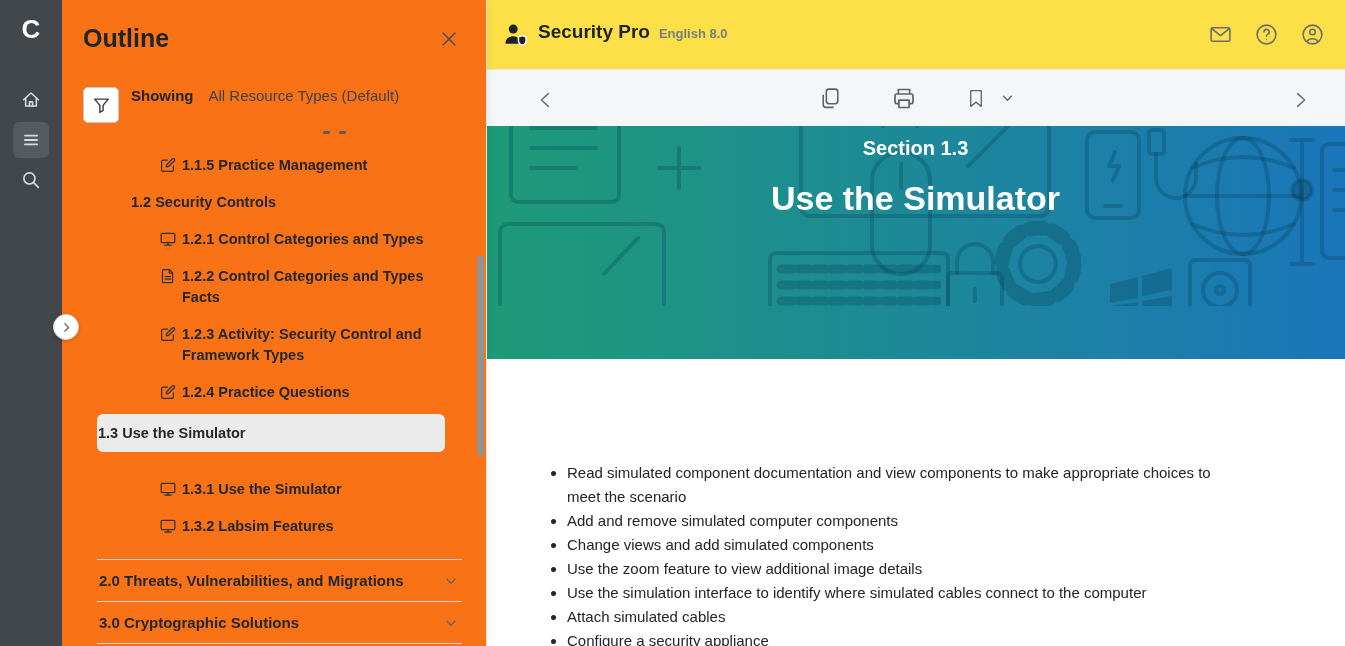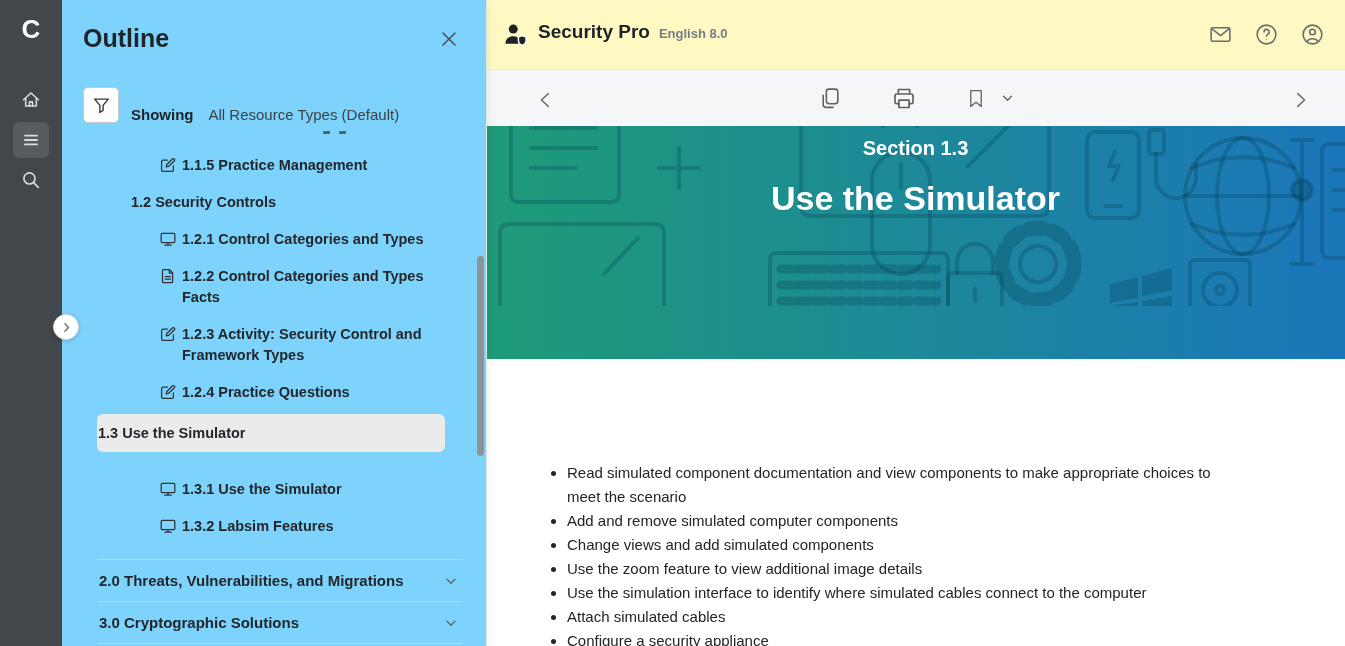--- a/index.html
+++ b/index.html
@@ -11,26 +11,26 @@
   .rail { position:absolute; left:0; top:0; width:62px; height:100%; background:#42474c; z-index:30; }
   .rail-logo { width:62px; height:48px; display:flex; align-items:center; justify-content:center;
                color:#fff; font-size:26px; font-weight:700; padding-top:10px; }
   .rail-nav { margin-top:32px; display:flex; flex-direction:column; align-items:center; }
   .rail-btn { width:36px; height:36px; margin:2px 0; border:none; background:transparent; border-radius:6px;
               display:flex; align-items:center; justify-content:center; cursor:pointer; }
   .rail-btn.active { background:#565b60; }
   .rail-btn svg { stroke:#d9dbdc; }
 
   
-  .panel { position:absolute; left:62px; top:0; width:424px; height:100%; background:#7dd3fc;
+  .panel { position:absolute; left:62px; top:0; width:424px; height:100%; background:#f97316;
            box-shadow:1px 0 0 #e2e4e5, 3px 0 8px rgba(0,0,0,.05); z-index:20; overflow:hidden; }
   .panel-head { display:flex; align-items:flex-start; justify-content:space-between; padding:24px 24px 0 21px; }
   .panel-title { font-size:25px; font-weight:700; color:#1f2428; }
   .close-btn { border:none; background:transparent; cursor:pointer; padding:4px; margin-top:2px; }
-  .filter-row { display:flex; align-items:flex-end; margin:34px 0 0 21px; }
+  .filter-row { display:flex; align-items:flex-start; margin:34px 0 0 21px; }
   .filter-btn { width:36px; height:36px; background:#fff; border:1px solid #c6c9cb; border-radius:5px;
                 display:flex; align-items:center; justify-content:center; cursor:pointer; }
   .filter-showing { font-size:15px; font-weight:700; margin-left:12px; color:#212529; }
   .filter-value { font-size:15px; margin-left:15px; color:#3c4247; }
 
   .o-list { margin-top:8px; font-size:14.5px; font-weight:600; color:#23272b; }
   .fragment { height:6px; margin:4px 0 10px 261px; display:flex; gap:9px; }
   .fragment i { width:7px; height:3px; background:#5a5f63; border-radius:1px; }
   .o-row { display:flex; align-items:flex-start; padding:8px 24px 8px 98px; line-height:21px; cursor:pointer; }
   .o-row .ic { flex:0 0 16px; margin:2px 6px 0 0; }
@@ -45,21 +45,21 @@
   .g-row svg { stroke:#6b7control2-75; }
   .scroll-thumb { position:absolute; right:2px; top:256px; width:7px; height:200px;
                   background:#8f9396; border-radius:4px; cursor:pointer; }
 
   .expand-btn { position:absolute; left:53px; top:314px; width:26px; height:26px; border-radius:50%;
                 background:#fff; border:1px solid #d7d9da; box-shadow:0 1px 4px rgba(0,0,0,.18);
                 display:flex; align-items:center; justify-content:center; cursor:pointer; z-index:40; }
 
   
   .main { position:absolute; left:486px; top:0; right:0; height:100%; }
-  .top { height:70px; background:#fef9c3; border-bottom:1px solid #e7e9ea; display:flex; align-items:center; padding:0 18px 0 16px; }
+  .top { height:70px; background:#fde047; border-bottom:1px solid #e7e9ea; display:flex; align-items:center; padding:0 18px 0 16px; }
   .course { display:flex; align-items:baseline; }
   .course .ic { align-self:center; margin-right:9px; }
   .course-title { font-size:19px; font-weight:700; color:#1e2226; }
   .course-edition { font-size:13px; font-weight:700; color:#757d84; margin-left:9px; }
   .top-actions { margin-left:auto; display:flex; align-items:center; gap:17px; }
   .icon-btn { border:none; background:transparent; cursor:pointer; padding:2px; display:flex; }
 
   .toolbar { position:relative; height:56px; background:#f5f6f7; }
   .tb-center { position:absolute; left:50%; top:0; transform:translateX(-50%); height:56px;
                display:flex; align-items:center; }

